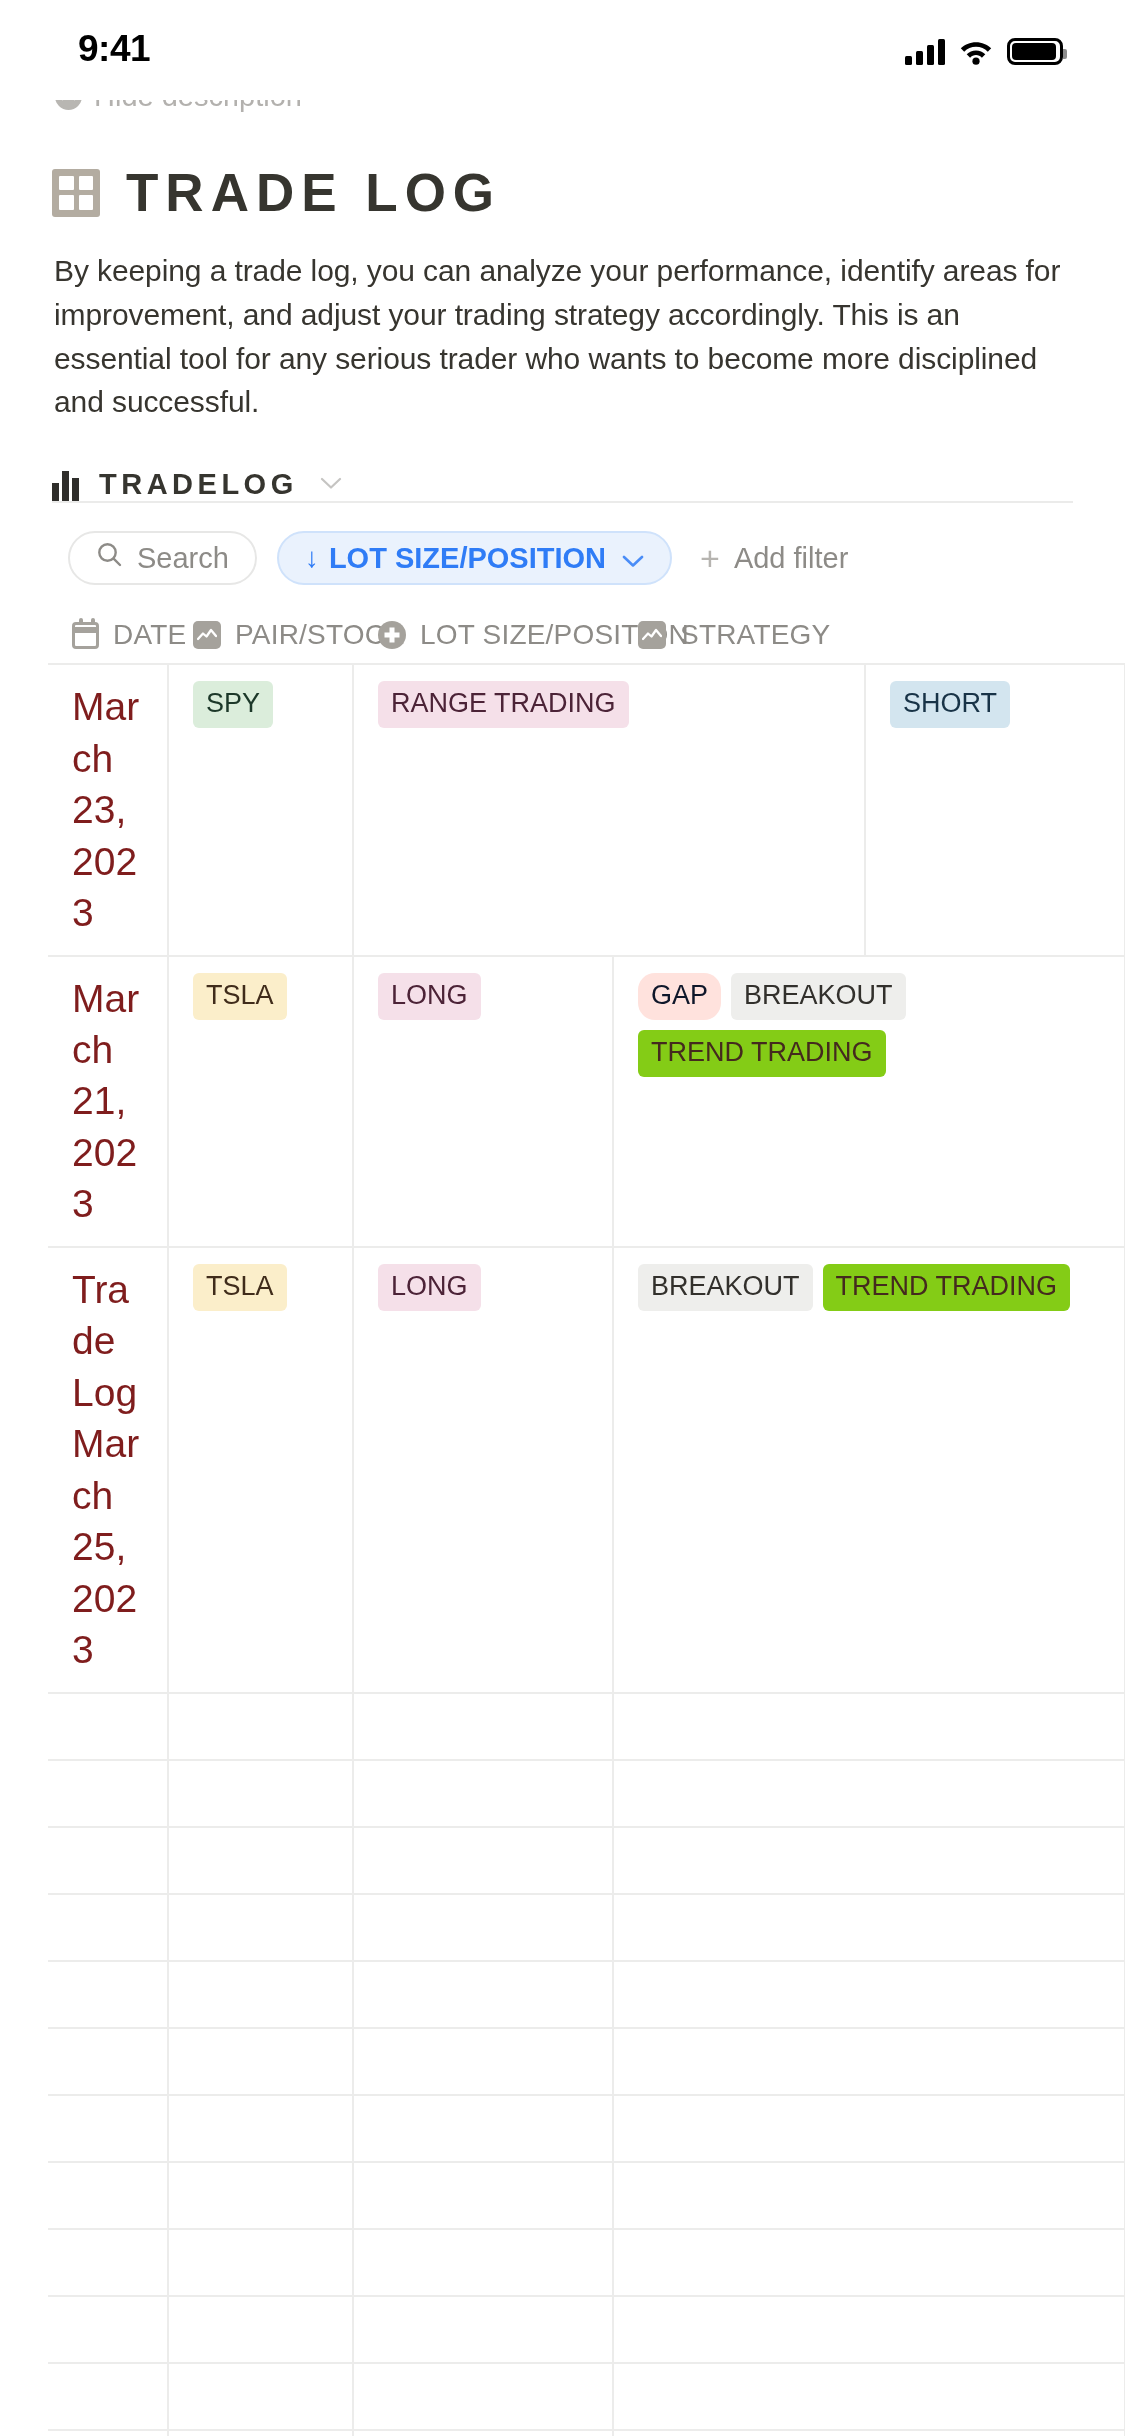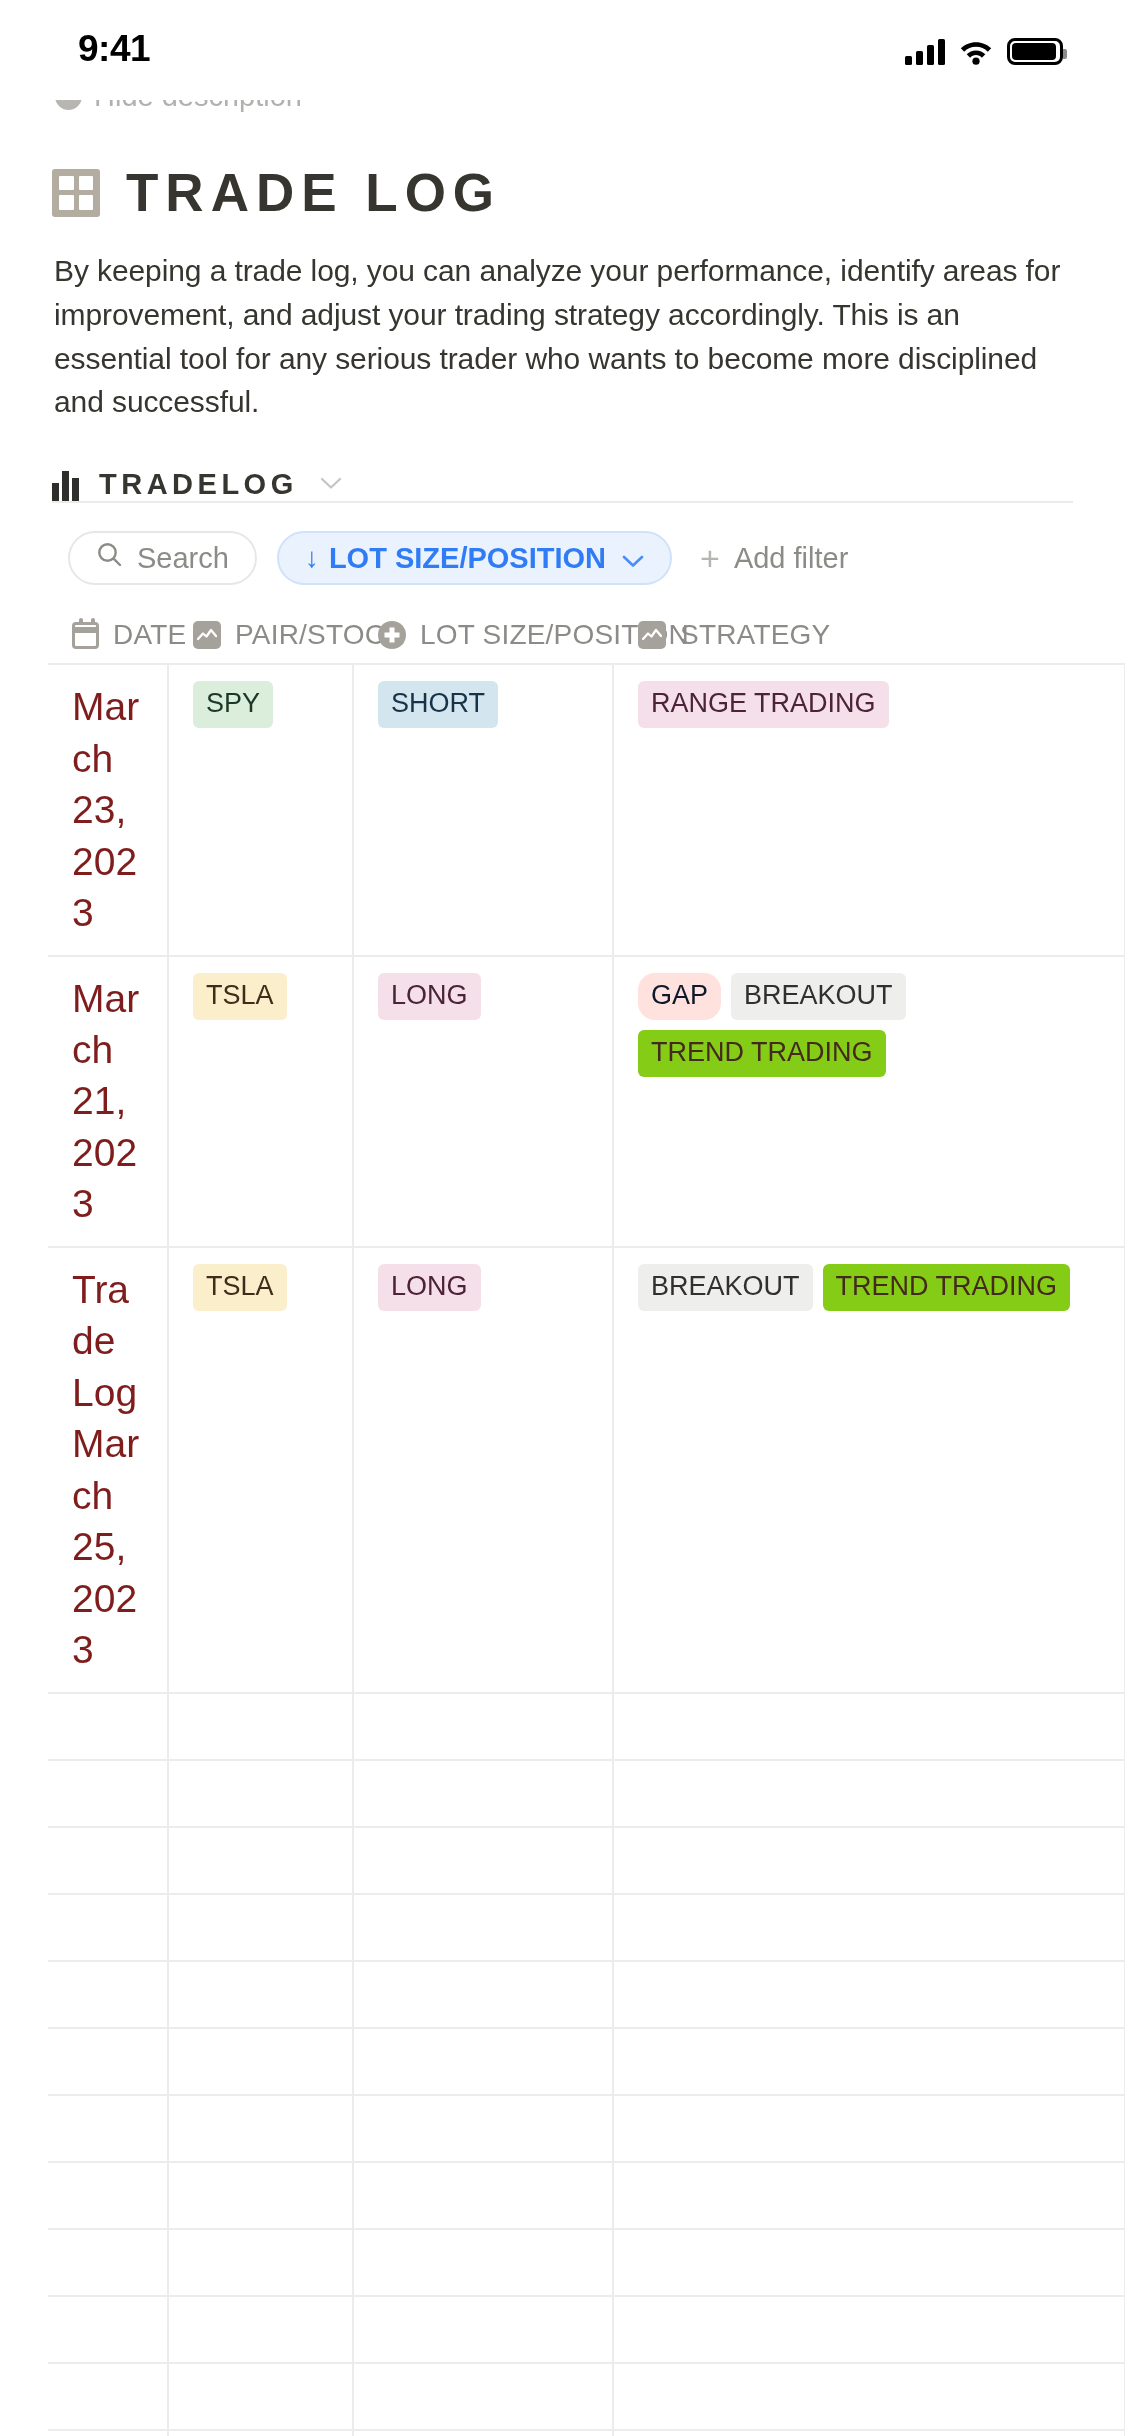--- a/index.html
+++ b/index.html
@@ -446,28 +446,28 @@
     </div>
 
     <div id="table-body">
         <div class="trow">
           <div class="tcell c1"><span class="cell-title">March 23, 2023</span></div>
           <div class="tcell c2">
             <div class="tags">
               <span class="tag tag-green">SPY</span>
             </div>
           </div>
+          <div class="tcell c4">
+            <div class="tags">
+              <span class="tag tag-pink">RANGE TRADING</span>
+            </div>
+          </div>
           <div class="tcell c3">
             <div class="tags">
               <span class="tag tag-blue">SHORT</span>
-            </div>
-          </div>
-          <div class="tcell c4">
-            <div class="tags">
-              <span class="tag tag-pink">RANGE TRADING</span>
             </div>
           </div>
         </div>
         <div class="trow">
           <div class="tcell c1"><span class="cell-title">March 21, 2023</span></div>
           <div class="tcell c2">
             <div class="tags">
               <span class="tag tag-yellow">TSLA</span>
             </div>
           </div>

